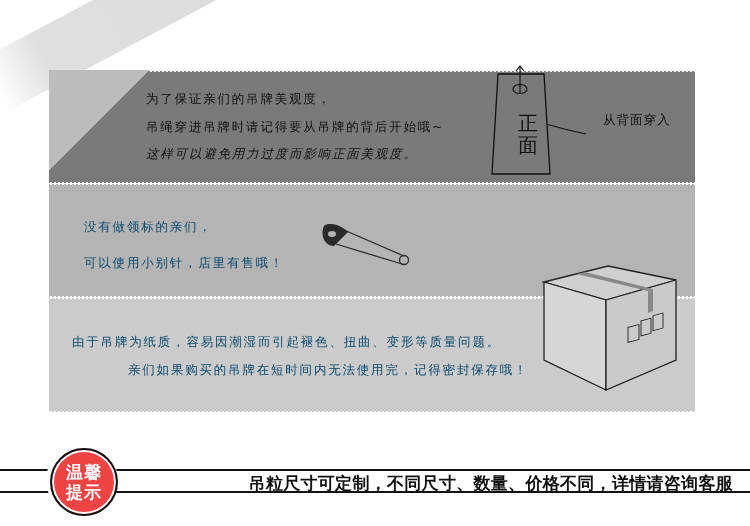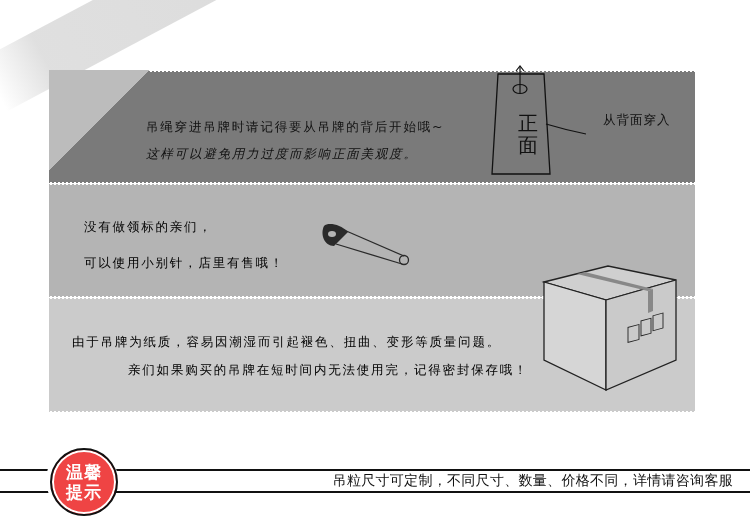--- a/index.html
+++ b/index.html
@@ -25,21 +25,21 @@
   .band::before { top:0; }
   .band::after { bottom:-1px; transform:scaleY(-1); }
   .band1 { top:70px; height:113px; background:#7a7a7a; }
   .band2 { top:183px; height:114px; background:#b4b4b4; }
   .band3 { top:297px; height:115px; background:#cbcbcb; }
   .band1 .fold {
     position:absolute; left:0; top:0; width:100px; height:100px;
     background:linear-gradient(135deg, #bcbcbc 0%, #bcbcbc 50%, transparent 50.5%);
   }
   .text-line {
-    position:absolute; font-size:12.5px; letter-spacing:1.8px; color:#000000; white-space:nowrap;
+    position:absolute; font-size:12.5px; letter-spacing:1.8px; color:#0c4a6e; white-space:nowrap;
   }
   .band1 .text-line { color:#111111; }
   .tag-svg { position:absolute; left:486px; top:64px; }
   .tag-label {
     position:absolute; left:603px; top:112px; font-size:12.5px; letter-spacing:1px; color:#111; white-space:nowrap;
   }
   .pin-svg { position:absolute; left:318px; top:216px; }
   .box-svg { position:absolute; left:540px; top:262px; z-index:2; }
   .tip-line { position:absolute; left:0; width:750px; height:1.5px; background:#111; }
   .tip-line.top { top:469px; }
@@ -48,30 +48,31 @@
     position:absolute; left:50px; top:448px; width:64px; height:64px; border-radius:50%;
     background:#ef4444; border:2px solid #111; box-shadow:inset 0 0 0 2px #fff;
     color:#fff; font-weight:bold; font-size:17px; line-height:20px; text-align:center;
     display:flex; flex-direction:column; justify-content:center; align-items:center; z-index:3;
   }
   .badge span { display:block; letter-spacing:1px; }
   .badge-ring {
     position:absolute; left:46px; top:444px; width:72px; height:72px; border-radius:50%; background:#fff; z-index:2;
   }
   .footer-note {
-    position:absolute; right:17px; top:472px; font-size:14px; font-weight:normal; color:#111; white-space:nowrap; letter-spacing:0.3px;
+    position:absolute; right:17px; top:472px; font-size:17px; font-weight:bold; color:#111; white-space:nowrap; letter-spacing:0.3px;
   }
 </style>
 </head>
 <body>
 
 <div class="stripe-deco"></div>
 
 <div class="band band1">
   <div class="fold"></div>
+  <div class="text-line" style="left:97px; top:21px;">为了保证亲们的吊牌美观度，</div>
   <div class="text-line" style="left:97px; top:49px;">吊绳穿进吊牌时请记得要从吊牌的背后开始哦~</div>
   <div class="text-line" style="left:97px; top:76px;font-style:italic;">这样可以避免用力过度而影响正面美观度。</div>
 </div>
 
 <svg class="tag-svg" width="120" height="115" viewBox="0 0 120 115" style="z-index:2;">
   <polygon points="12,10 58,10 64,110 6,110" fill="none" stroke="#111" stroke-width="1.3"></polygon>
   <ellipse cx="34" cy="25" rx="7" ry="4.5" fill="none" stroke="#111" stroke-width="1.2"></ellipse>
   <line x1="34" y1="30" x2="34" y2="3" stroke="#111" stroke-width="1.2"></line>
   <polyline points="30,7 34,2 38,7" fill="none" stroke="#111" stroke-width="1.2"></polyline>
   <path d="M60,60 Q80,66 100,70" fill="none" stroke="#111" stroke-width="1.2"></path>

